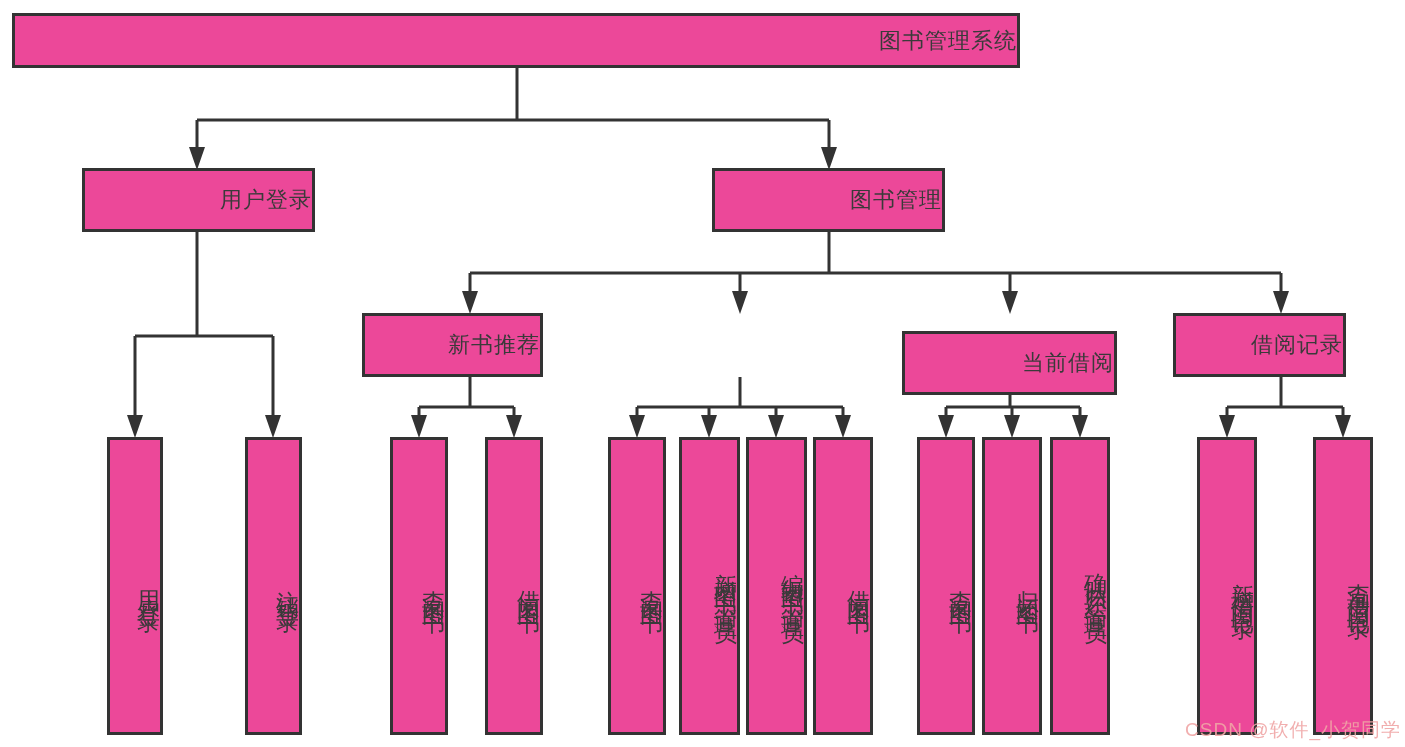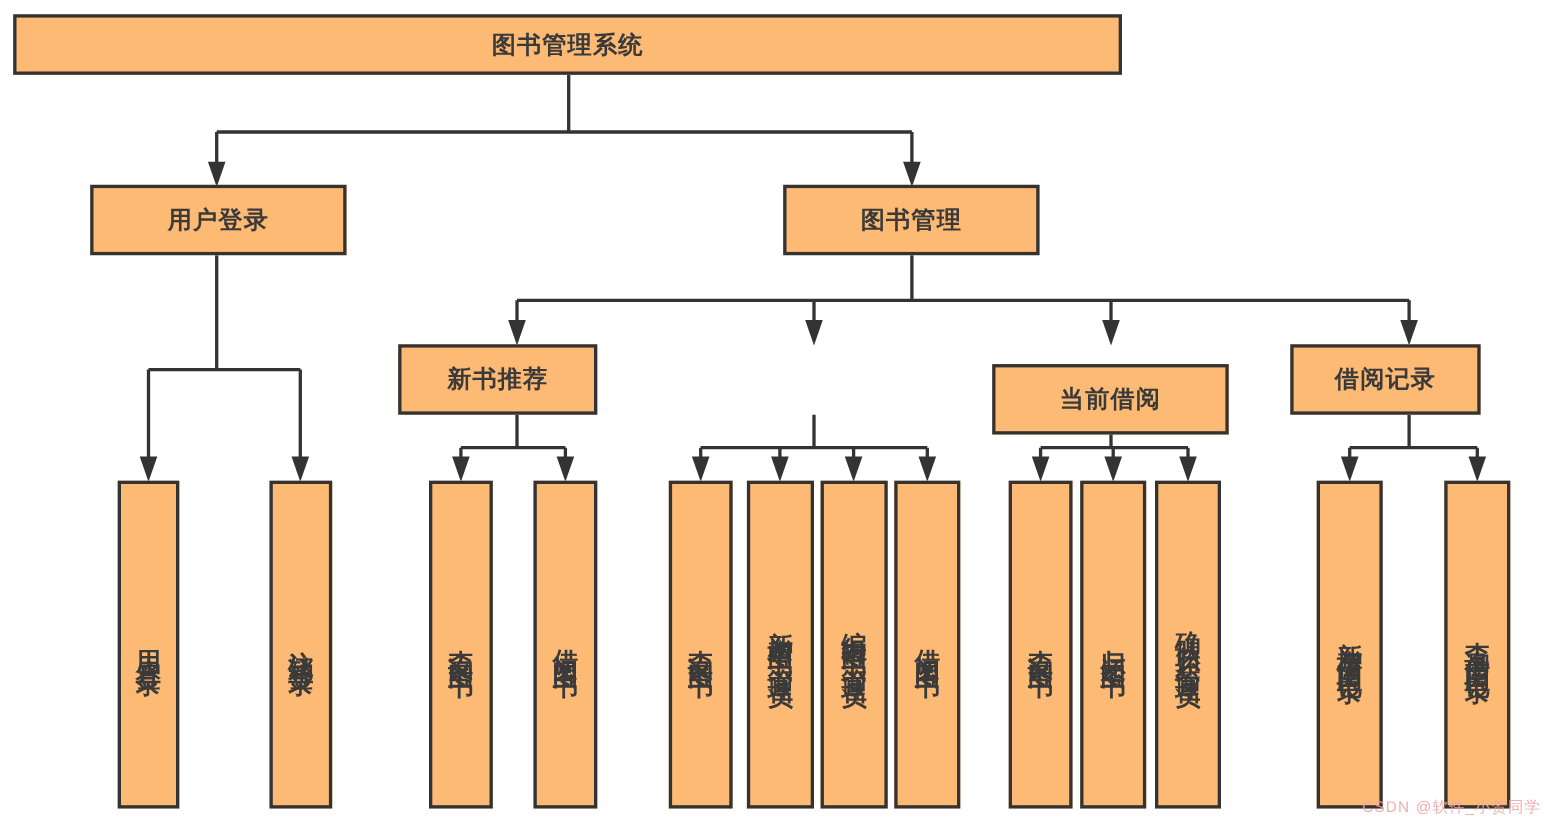--- a/index.html
+++ b/index.html
@@ -8,47 +8,46 @@
     --watermark:#f0a6a6;
     --background:#ffffff;
   }
   *{margin:0;padding:0;box-sizing:border-box;}
   html,body{width:1405px;height:747px;background:var(--background);overflow:hidden;}
   body{font-family:"Liberation Sans","DejaVu Sans",sans-serif;position:relative;}
   .stage{position:absolute;left:0;top:0;width:1405px;height:747px;}
   svg.wires{position:absolute;left:0;top:0;z-index:1;}
   .node{
     position:absolute;
-    background:#fdba74;
+    background:#ec4899;
     border:3px solid var(--line);
     display:flex;
     align-items:center;
-    justify-content:center;
+    justify-content:flex-end;
     color:var(--text);
     z-index:2;
-    font-weight:bold;
   }
   .node.h .lbl{
     font-size:22px;
     letter-spacing:1px;
     white-space:nowrap;
   }
   .node.v .lbl{
     writing-mode:vertical-rl;
     text-orientation:mixed;
     font-size:23px;
     letter-spacing:7px;
     line-height:1;
   }
   .watermark{
     position:absolute;
     right:4px;
     bottom:4px;
     z-index:3;
-    font-size:14px;
+    font-size:19px;
     color:var(--watermark);
     opacity:.9;
     letter-spacing:1px;
     white-space:nowrap;
   }
 </style>
 </head>
 <body>
 
 <div class="stage">

